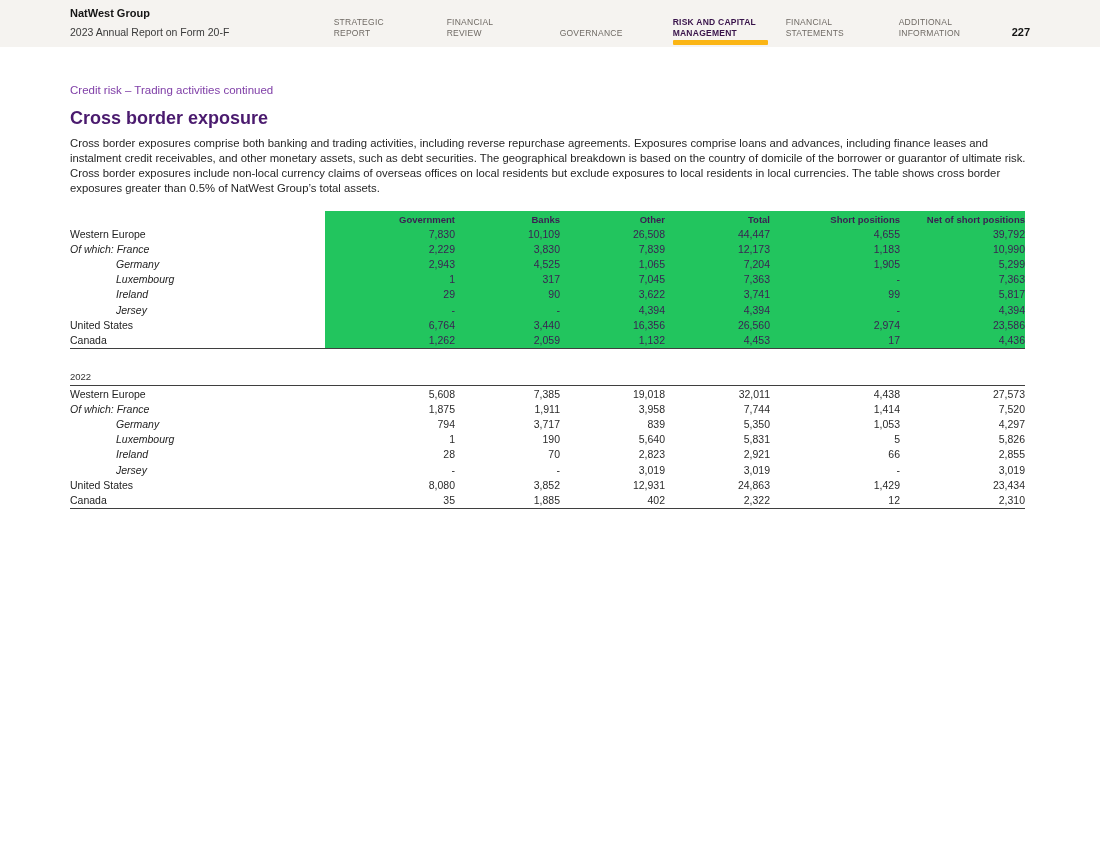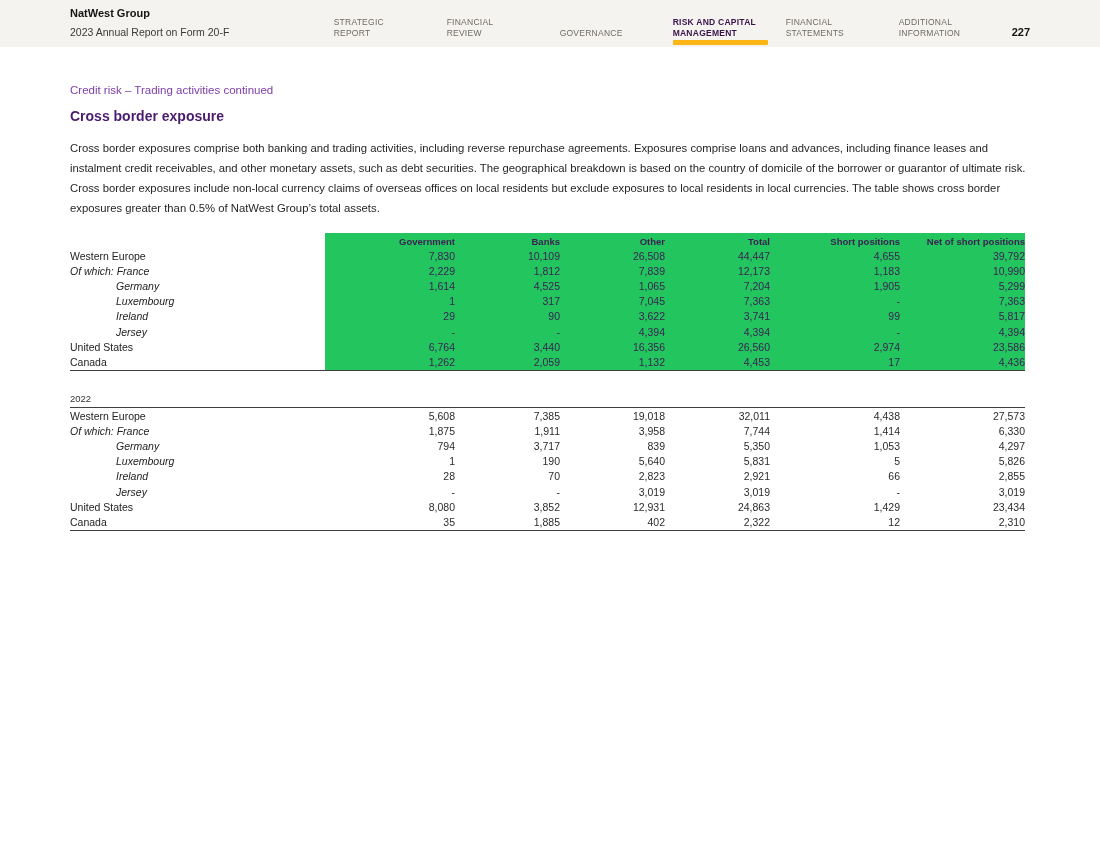--- a/index.html
+++ b/index.html
@@ -38,22 +38,22 @@
   .active-bar {
     position: absolute; top: calc(100% + 2px); left: 0;
     width: 95px; height: 5px;
     background: #fbb515; border-radius: 1px;
   }
   .page-num { margin-left: auto; font-size: 11px; font-weight: bold; color: #141414; text-align: right; }
 
   
   .content { padding: 0 70px; }
   .breadcrumb { margin-top: 37px; font-size: 11.5px; color: #8040a8; }
-  .section-title { margin-top: 12px; font-size: 14px; font-weight: bold; color: #4a1a6e; }
-  .intro { margin-top: 14px; font-size: 11.3px; line-height: 20px; color: #262626; width: 960px; }
+  .section-title { margin-top: 12px; font-size: 18px; font-weight: bold; color: #4a1a6e; }
+  .intro { margin-top: 7px; font-size: 11.3px; line-height: 15px; color: #262626; width: 960px; }
 
   
   table.report {
     margin-top: 15px;
     width: 955px;
     border-collapse: collapse;
     table-layout: fixed;
   }
   table.report th, table.report td { padding: 0; font-weight: normal; }
   .num { text-align: right; }
@@ -155,29 +155,29 @@
           <td class="num v23 hl">7,830</td>
           <td class="num v23 hl">10,109</td>
           <td class="num v23 hl">26,508</td>
           <td class="num v23 hl">44,447</td>
           <td class="num v23 hl">4,655</td>
           <td class="num v23 hl">39,792</td>
         </tr>
         <tr class="ofwhich">
           <td class="row-label">Of which: France</td>
           <td class="num v23 hl">2,229</td>
-          <td class="num v23 hl">1,812</td>
+          <td class="num v23 hl">3,830</td>
           <td class="num v23 hl">7,839</td>
           <td class="num v23 hl">12,173</td>
           <td class="num v23 hl">1,183</td>
           <td class="num v23 hl">10,990</td>
         </tr>
         <tr class="sub">
           <td class="row-label">Germany</td>
-          <td class="num v23 hl">1,614</td>
+          <td class="num v23 hl">2,943</td>
           <td class="num v23 hl">4,525</td>
           <td class="num v23 hl">1,065</td>
           <td class="num v23 hl">7,204</td>
           <td class="num v23 hl">1,905</td>
           <td class="num v23 hl">5,299</td>
         </tr>
         <tr class="sub">
           <td class="row-label">Luxembourg</td>
           <td class="num v23 hl">1</td>
           <td class="num v23 hl">317</td>
@@ -241,21 +241,21 @@
           <td class="num v22">4,438</td>
           <td class="num v22">27,573</td>
         </tr>
         <tr class="ofwhich">
           <td class="row-label">Of which: France</td>
           <td class="num v22">1,875</td>
           <td class="num v22">1,911</td>
           <td class="num v22">3,958</td>
           <td class="num v22">7,744</td>
           <td class="num v22">1,414</td>
-          <td class="num v22">6,330</td>
+          <td class="num v22">7,520</td>
         </tr>
         <tr class="sub">
           <td class="row-label">Germany</td>
           <td class="num v22">794</td>
           <td class="num v22">3,717</td>
           <td class="num v22">839</td>
           <td class="num v22">5,350</td>
           <td class="num v22">1,053</td>
           <td class="num v22">4,297</td>
         </tr>

